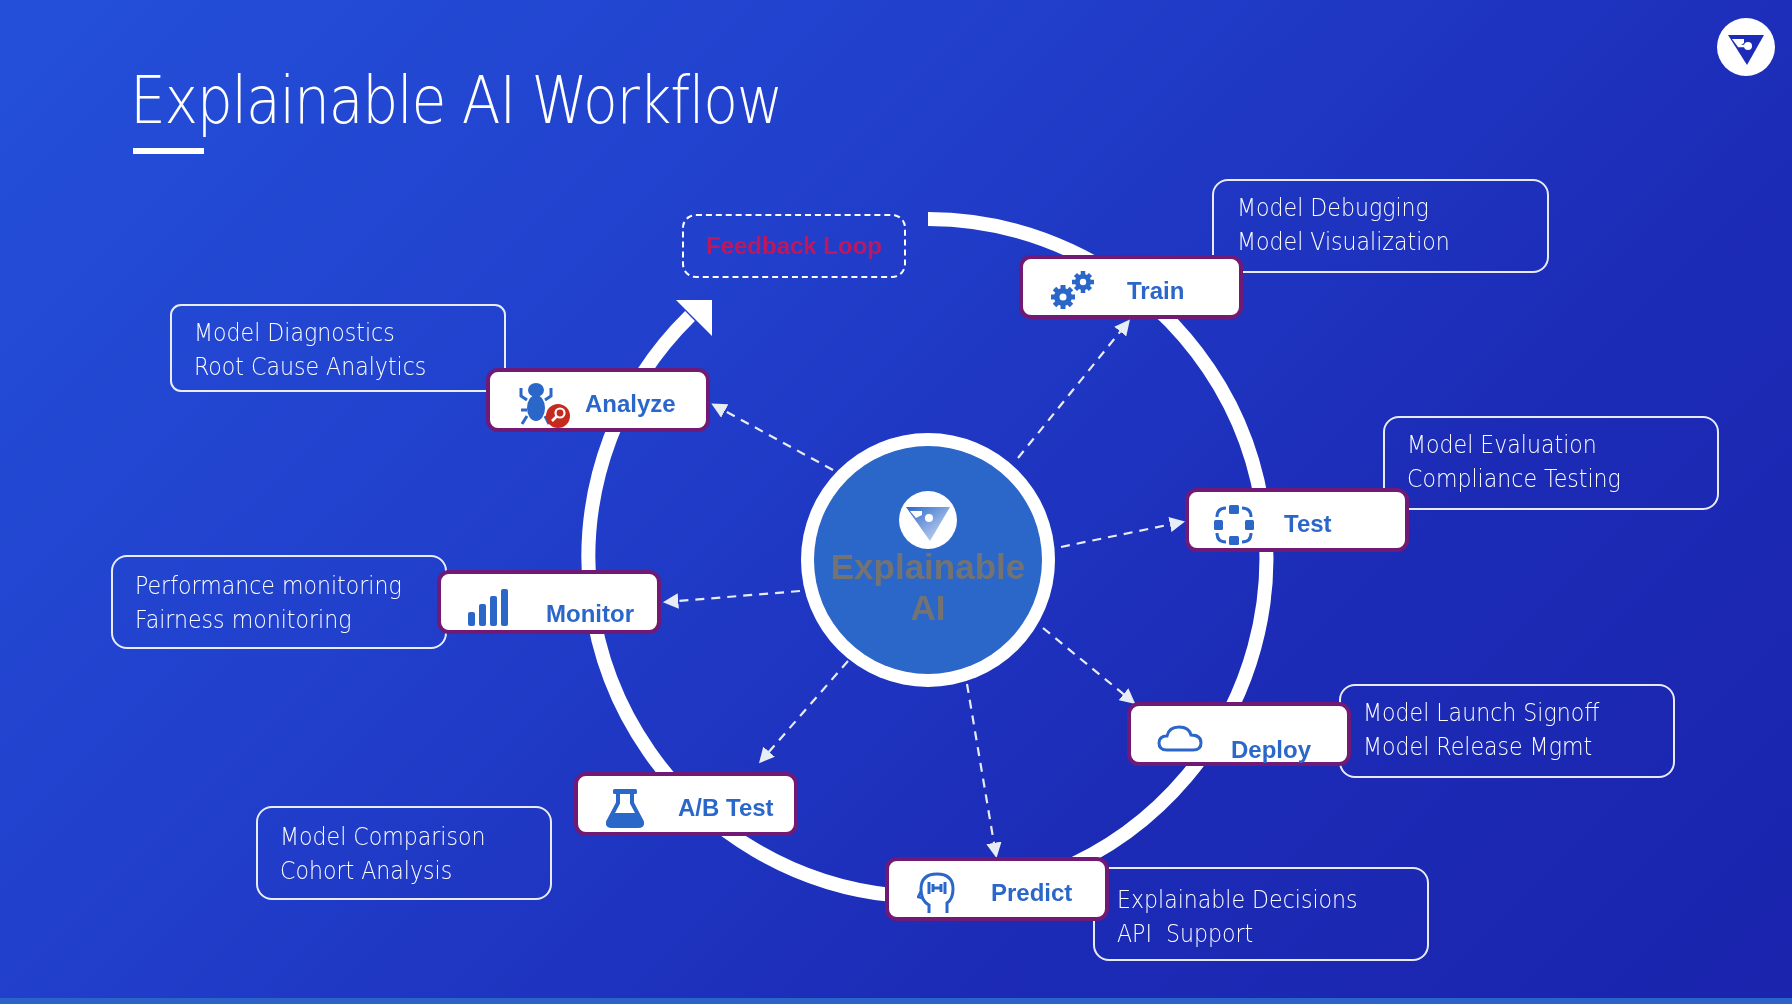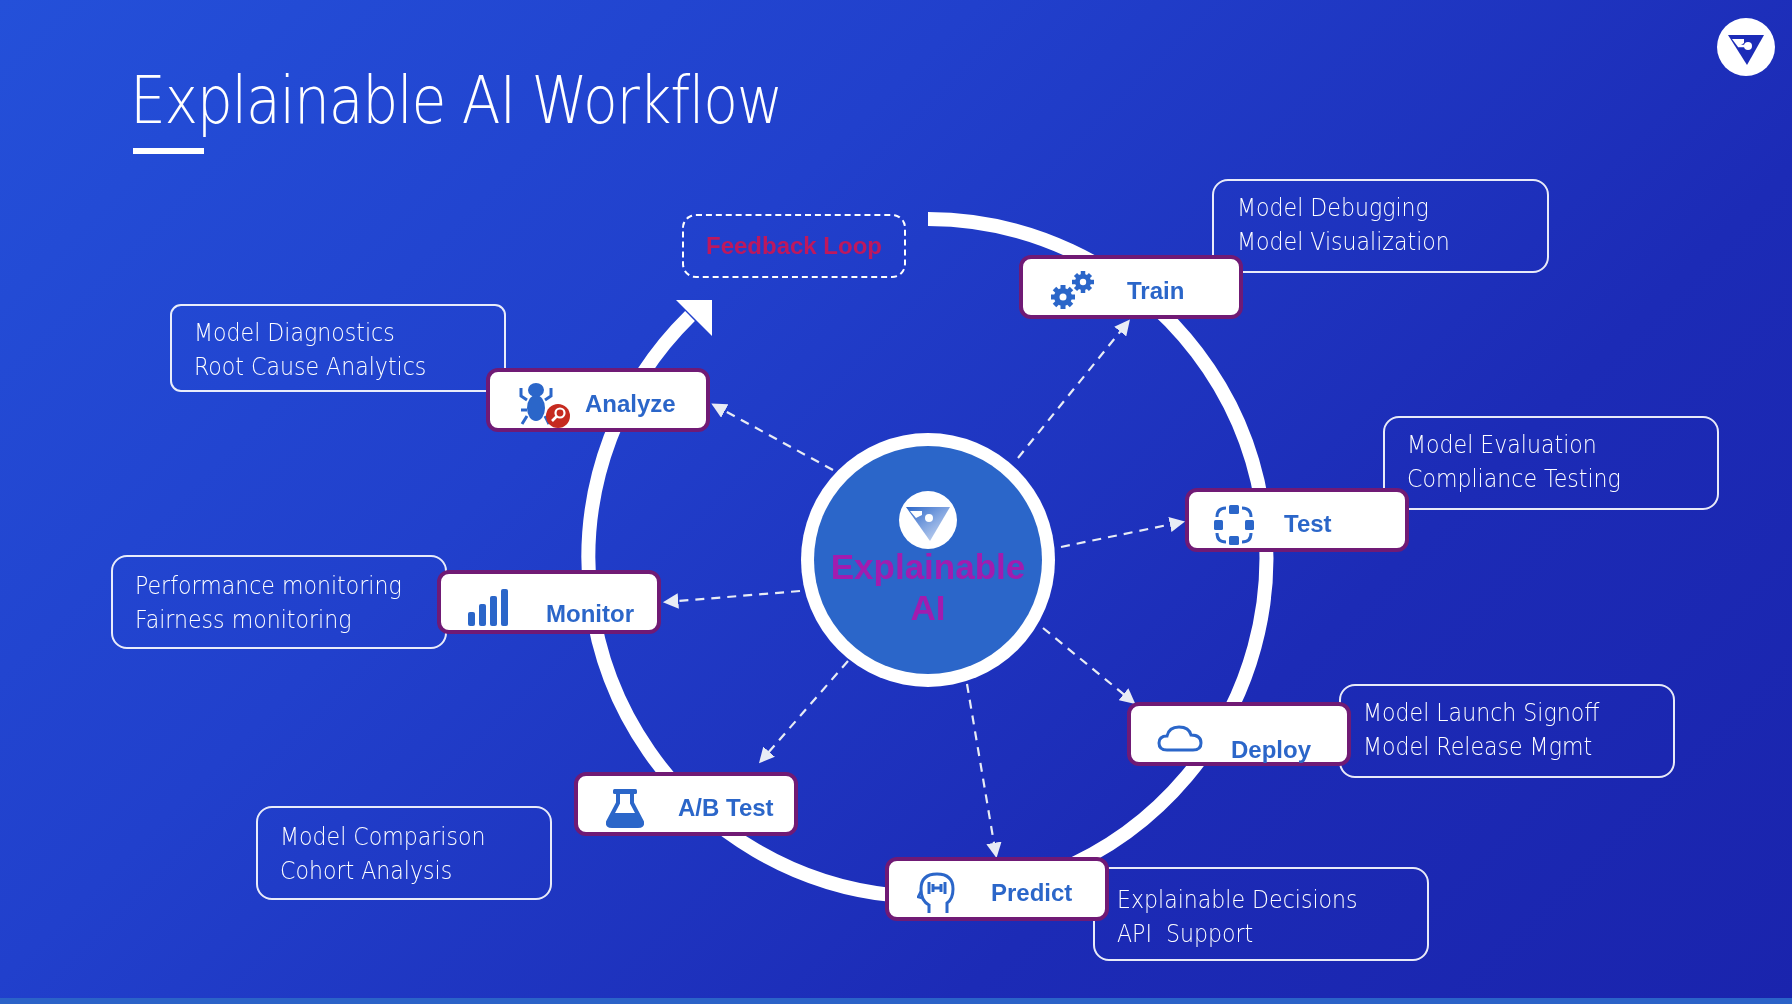--- a/index.html
+++ b/index.html
@@ -14,21 +14,21 @@
   svg.diagram { position:absolute; left:0; top:0; }
   .node { position:absolute; background:#fff; border:4px solid #701a75; border-radius:12px; box-sizing:border-box;
     display:flex; align-items:center; color:#2b66c9; font-weight:bold; font-size:24px; }
   .node .icon { position:absolute; display:flex; align-items:center; justify-content:center; }
   .node .label { position:absolute; white-space:nowrap; }
   .desc { position:absolute; border:2px solid rgba(255,255,255,0.9); border-radius:16px; box-sizing:border-box; color:#fff;
     font-size:24px; line-height:34px; font-family:"DejaVu Sans", sans-serif; font-weight:200; }
   .desc .line { position:absolute; white-space:nowrap; transform:scaleX(0.92); transform-origin:left center; }
   .feedback { position:absolute; left:682px; top:214px; width:224px; height:64px; border:2.5px dashed #fff; border-radius:14px;
     box-sizing:border-box; color:#be185d; font-weight:bold; font-size:24px; display:flex; align-items:center; justify-content:center; }
-  .hub-text { position:absolute; left:928px; top:558px; width:220px; margin-left:-110px; text-align:center; color:#a21caf;
+  .hub-text { position:absolute; left:928px; top:558px; width:220px; margin-left:-110px; text-align:center; color:#737373;
     font-weight:bold; font-size:35px; line-height:41px; }
 </style>
 </head>
 <body>
 
 <div class="bottom-strip"></div>
 
 <div class="title">Explainable AI Workflow</div>
 <div class="title-underline"></div>
 

